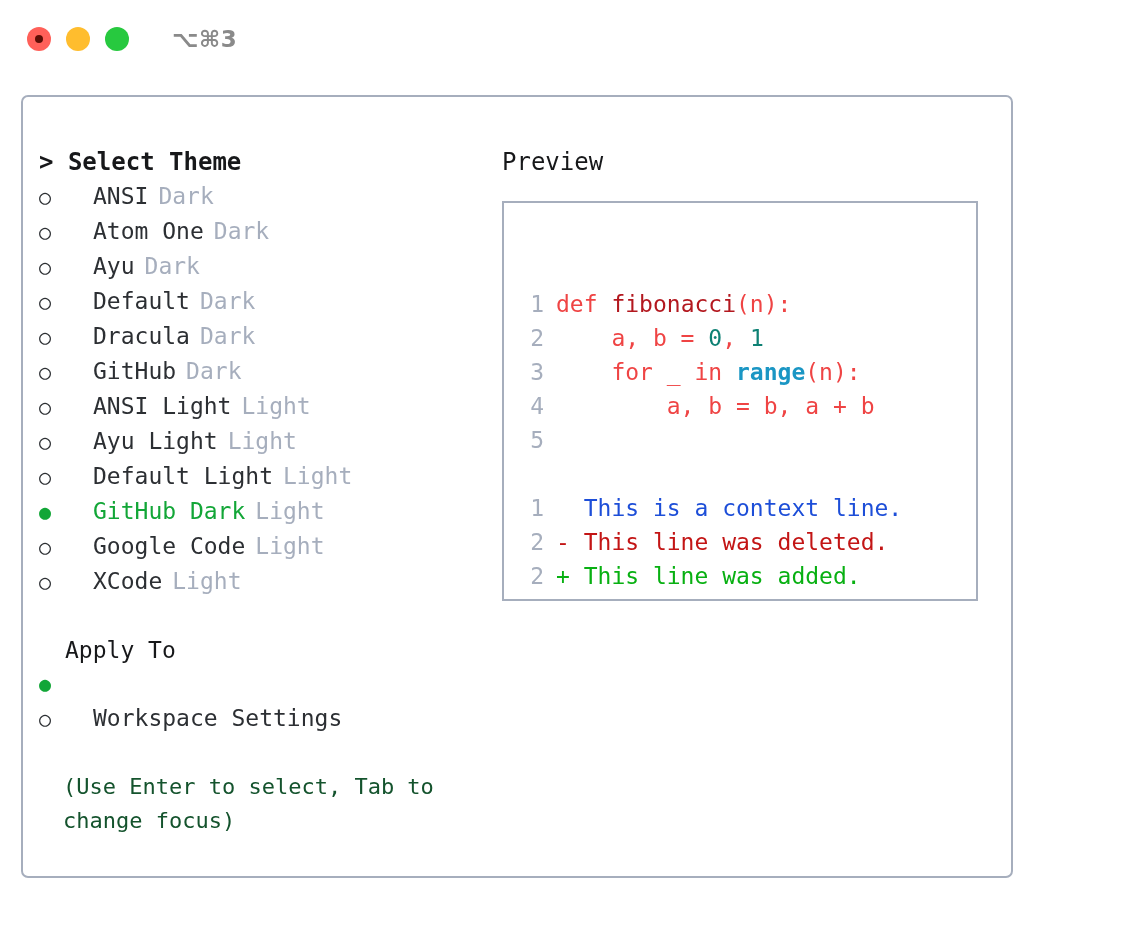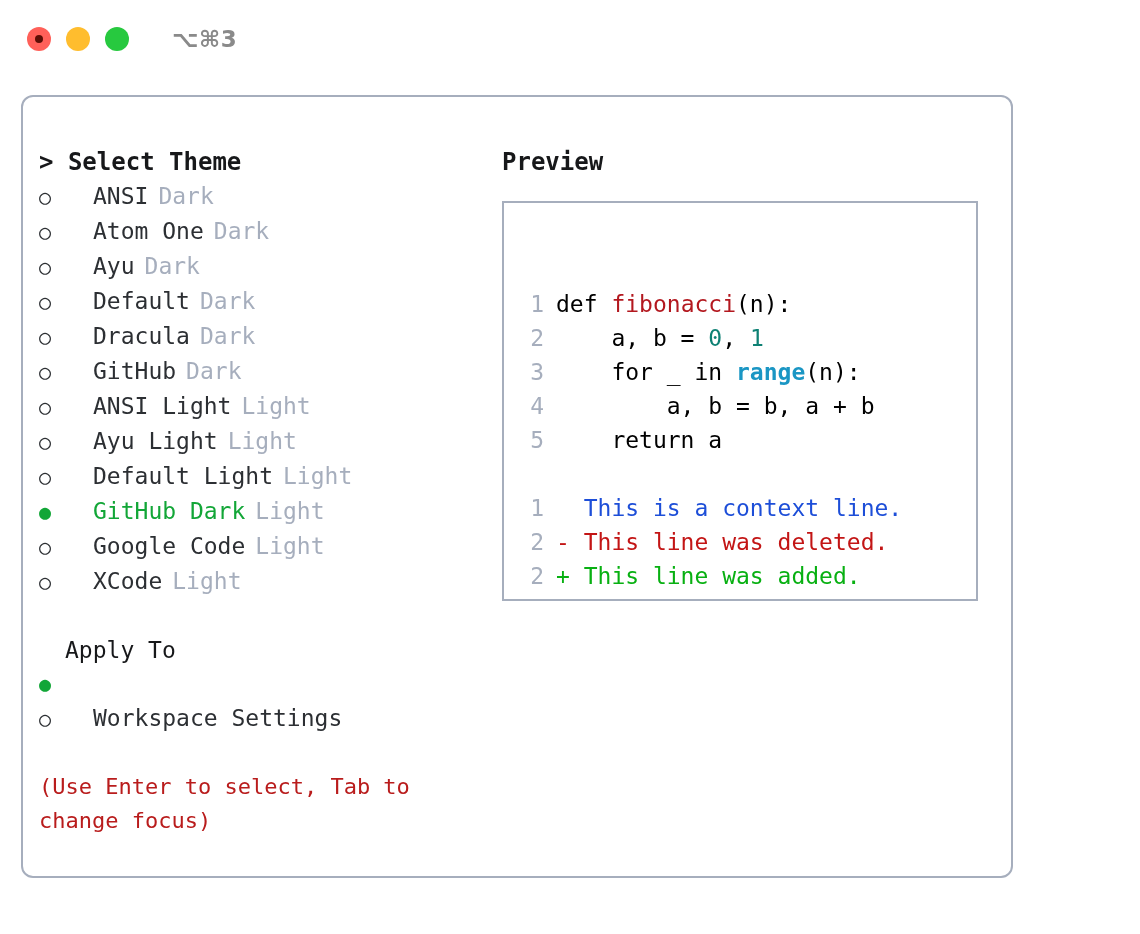--- a/index.html
+++ b/index.html
@@ -65,21 +65,21 @@
     font-family: "DejaVu Sans", "Liberation Sans", sans-serif;
   }
   
   .panel {
     position: absolute;
     left: 21px;
     top: 95px;
     width: 992px;
     height: 783px;
     border: 2px solid #A6AEBD;
-    border-radius: 12px;
+    border-radius: 7px;
     box-sizing: border-box;
     background: #ffffff;
   }
   .columns {
     position: absolute;
     left: 0; top: 0;
     width: 100%;
     height: 100%;
   }
   
@@ -126,34 +126,35 @@
   .section-title {
     font-size: 23px;
     color: #17181A;
     line-height: 34px;
     padding-left: 26px;
     white-space: pre;
   }
   .hint {
     margin-top: 34px;
     font-size: 22px;
-    color: #b91c1c;
+    color: #14532d;
     line-height: 34px;
     width: 410px;
+    margin-left: 24px;
   }
   
   .right-col {
     position: absolute;
     left: 479px;
     top: 48px;
     width: 490px;
   }
   .preview-title {
     font-size: 24px;
-    font-weight: 700;
+    font-weight: 400;
     color: #17181A;
     line-height: 34px;
     margin-bottom: 22px;
     white-space: pre;
   }
   .code-box {
     width: 476px;
     height: 400px;
     border: 2px solid #A6AEBD;
     box-sizing: border-box;
@@ -173,21 +174,21 @@
     line-height: 34px;
     white-space: pre;
   }
   .lno {
     flex: 0 0 26px;
     width: 26px;
     text-align: right;
     color: #A6AEBD;
     margin-right: 12px;
   }
-  .ctext { color: #000000; }
+  .ctext { color: #ef4444; }
   .tok-fn   { color: #B3181F; margin-top: 41px; }
   .tok-num  { color: #0E8174; }
   .tok-bi   { color: #1A96C4; font-weight: bold; }
   .tok-ctx  { color: #1d4ed8; }
   .tok-del  { color: #C31515; }
   .tok-add  { color: #08B012; }
   .code-gap { height: 34px; }
 </style>
 </head>
 <body>
@@ -237,21 +238,21 @@
 
       <div class="right-col">
         <div class="preview-title">Preview</div>
         <div class="code-box">
           <div class="code-inner">
             <div id="code-lines">
                 <div class="cline"><span class="lno">1</span><span class="ctext">def </span><span class="tok-fn">fibonacci</span><span class="ctext">(n):</span></div>
                 <div class="cline"><span class="lno">2</span><span class="ctext">    a, b = </span><span class="tok-num">0</span><span class="ctext">, </span><span class="tok-num">1</span></div>
                 <div class="cline"><span class="lno">3</span><span class="ctext">    for _ in </span><span class="tok-bi">range</span><span class="ctext">(n):</span></div>
                 <div class="cline"><span class="lno">4</span><span class="ctext">        a, b = b, a + b</span></div>
-                <div class="cline"><span class="lno">5</span><span class="ctext">    return a</span></div>
+                <div class="cline"><span class="lno">5</span></div>
               </div>
             <div class="code-gap"></div>
             <div id="diff-lines">
                 <div class="cline"><span class="lno">1</span><span class="tok-ctx">  This is a context line.</span></div>
                 <div class="cline"><span class="lno">2</span><span class="tok-del">- This line was deleted.</span></div>
                 <div class="cline"><span class="lno">2</span><span class="tok-add">+ This line was added.</span></div>
               </div>
           </div>
         </div>
       </div>

